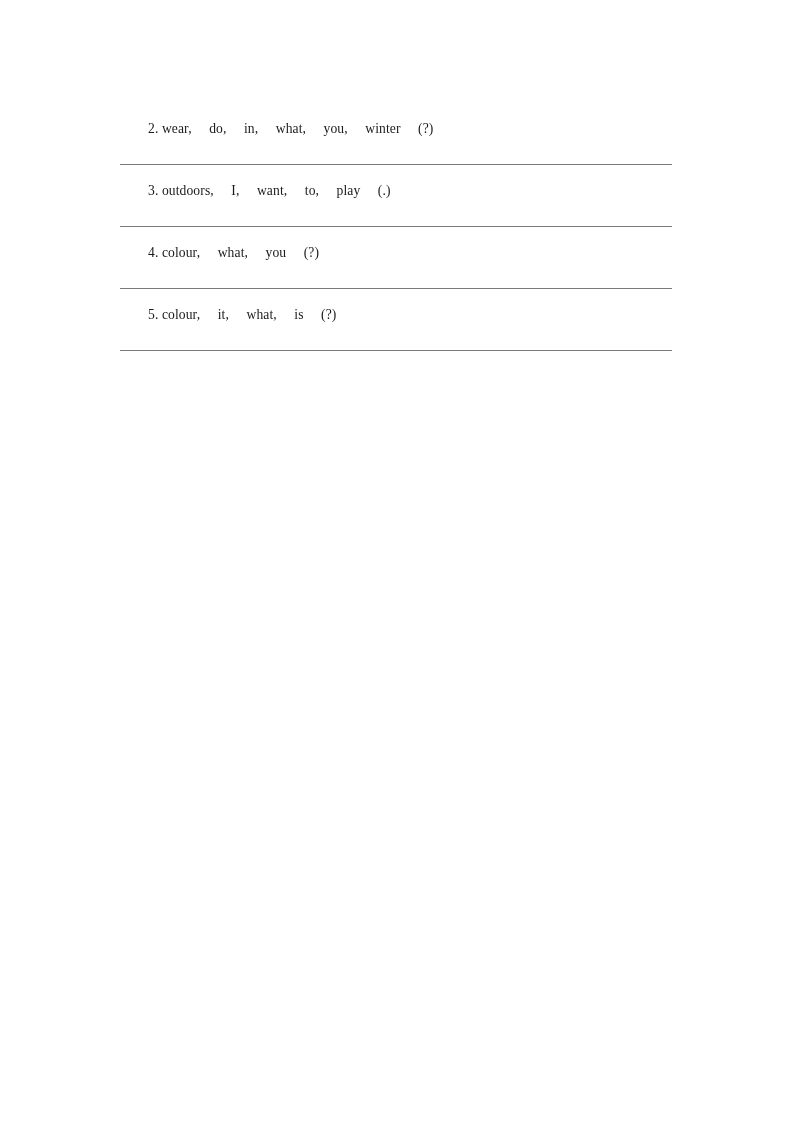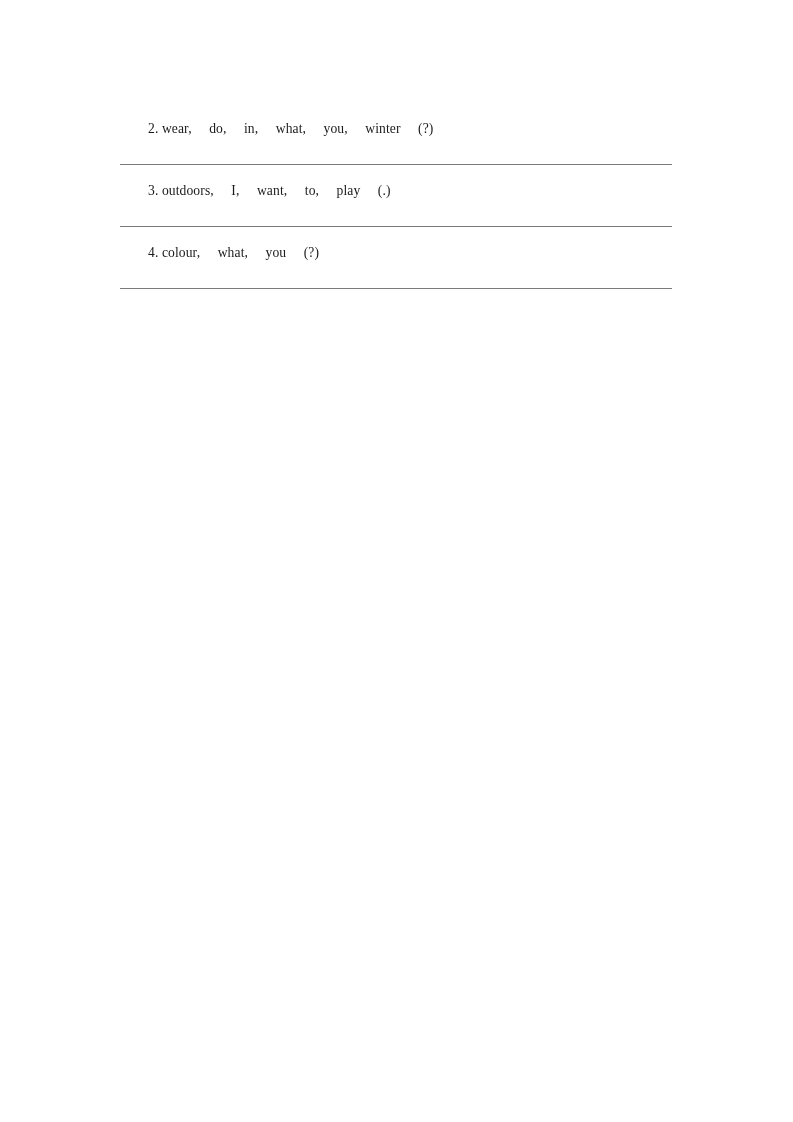--- a/index.html
+++ b/index.html
@@ -90,15 +90,21 @@
       <div class="answer-rule"></div>
     </div>
 
     <div class="item">
       <div class="item-text">
         <span class="item-number">4.</span><span> </span><span class="word">colour,</span><span>     </span><span class="word">what,</span><span>     </span><span class="word">you</span><span>     </span><span class="word">(?)</span>
       </div>
       <div class="answer-rule"></div>
     </div>
 
+    <div class="item">
+      <div class="item-text">
+        <span class="item-number">5.</span><span> </span><span class="word">colour,</span><span>     </span><span class="word">it,</span><span>     </span><span class="word">what,</span><span>     </span><span class="word">is</span><span>     </span><span class="word">(?)</span>
+      </div>
+      <div class="answer-rule"></div>
+    </div>
 
   </div>
 </div>
 
 </body></html>

